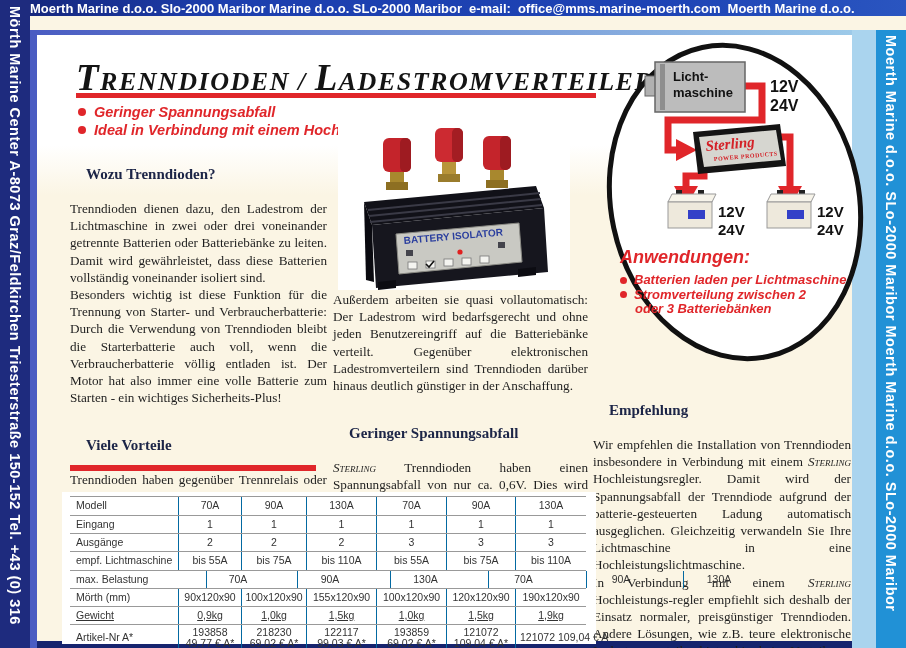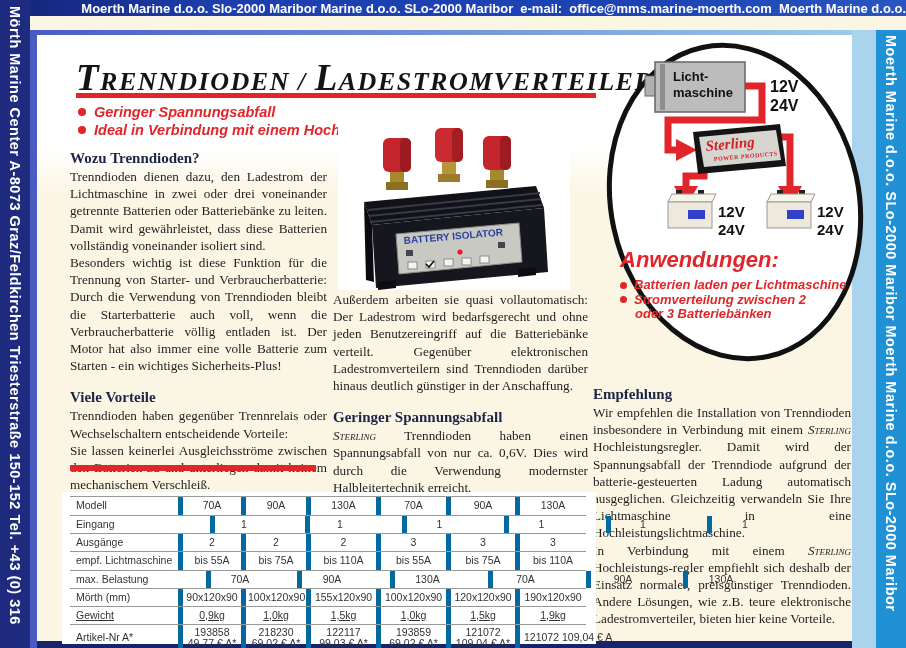--- a/index.html
+++ b/index.html
@@ -1,21 +1,21 @@
 <!DOCTYPE html>
 <html><head>
 <meta charset="utf-8">
 <style>
   html,body{margin:0;padding:0;background:#555;}
   #stage{position:relative;width:906px;height:648px;overflow:hidden;background:#fbf5e4;
          font-family:"Liberation Sans",sans-serif;}
   
   .banner{position:absolute;left:30px;top:0;width:876px;height:16px;
           background:linear-gradient(90deg,#15277e,#1d3fae 22%,#1d43b4 70%,#2a55c0);
-          color:#fff;display:flex;align-items:center;justify-content:flex-end;gap:7px;
+          color:#fff;display:flex;align-items:center;justify-content:flex-start;gap:7px;
           font-size:13px;font-weight:bold;white-space:nowrap;}
   .sidebar-left{position:absolute;left:0;top:0;width:30px;height:648px;background:#1e2b7e;
           color:#fff;font-weight:bold;font-size:14.5px;writing-mode:vertical-rl;
           padding-top:6px;letter-spacing:.5px;overflow:hidden;text-align:left;line-height:30px;}
   .sidebar-right{position:absolute;left:876px;top:30px;width:30px;height:618px;background:#2191d6;
           color:#fff;font-weight:bold;font-size:14.5px;writing-mode:vertical-rl;
           padding-top:5px;letter-spacing:.5px;overflow:hidden;line-height:30px;}
   .edge-top{position:absolute;left:30px;top:30px;width:846px;height:5px;
           background:linear-gradient(90deg,#4a5cc2,#9fcdea);}
   .edge-left{position:absolute;left:30px;top:30px;width:7px;height:618px;background:#4a5cc2;}
@@ -29,44 +29,44 @@
          font-size:26px;letter-spacing:1.5px;white-space:nowrap;}
   .title .lead{font-size:37px;}
   .title-underline{position:absolute;left:76px;top:93px;width:520px;height:5px;background:#e0262a;}
   .highlights{position:absolute;left:78px;top:103px;color:#e0262a;font-weight:bold;
          font-style:italic;font-size:14.5px;line-height:18px;}
   .highlights .hl{display:flex;align-items:center;gap:8px;}
   .dot{width:8px;height:8px;border-radius:50%;background:#e0262a;flex:0 0 auto;}
   
   .col{position:absolute;font-family:"Liberation Serif",serif;font-size:13.2px;
        line-height:17.2px;color:#1e1e1e;text-align:justify;}
-  .col h3{margin:0;font-size:15px;line-height:19px;color:#1c2547;font-weight:bold;
+  .col h3{margin:16px;font-size:15px;line-height:19px;color:#1c2547;font-weight:bold;
           font-family:"Liberation Serif",serif;text-align:left;}
   .col p{margin:0;}
   .col .gap{height:14px;}
   .brand{font-variant:small-caps;font-style:italic;}
   
   .red-bar{position:absolute;left:70px;top:465px;width:246px;height:6px;background:#e0262a;}
   .tech-title{position:absolute;left:70px;top:474px;color:#e0262a;font-weight:bold;
           font-style:italic;font-size:15.5px;}
   .table-backdrop{position:absolute;left:62px;top:492px;width:534px;height:152px;background:#fff;}
   .ttable{position:absolute;left:70px;top:496px;width:516px;border-top:1px solid #999;
           font-size:10.5px;color:#333;}
   .trow{display:grid;grid-template-columns:108px 63px 65px 70px 70px 69px 71px;
         border-bottom:1px solid #999;align-items:center;}
   .tcell{padding:0 2px;text-align:center;line-height:11.5px;overflow:visible;}
-  .tcell + .tcell{border-left:5px solid #0369a1;height:100%;display:flex;flex-direction:column;
+  .tcell + .tcell{border-left:1px solid #0369a1;height:100%;display:flex;flex-direction:column;
         justify-content:center;}
   .tlabel{text-align:left;padding-left:6px;}
   .nowrap{white-space:nowrap;align-items:flex-start;text-align:left;padding-left:4px;}
   
   .diagram-svg{position:absolute;left:580px;top:40px;}
   .apps{position:absolute;left:620px;top:247px;width:240px;color:#e0262a;font-style:italic;
         font-weight:bold;}
-  .apps .apps-title{font-size:22px;margin-bottom:5px;}
+  .apps .apps-title{font-size:18px;margin-bottom:5px;}
   .apps .app{display:flex;align-items:center;gap:7px;font-size:13px;line-height:14.5px;}
   .apps .app.cont{padding-left:15px;}
   .apps .dot{width:7px;height:7px;}
   .photo-backdrop{position:absolute;left:338px;top:122px;width:232px;height:168px;background:#fff;}
   .photo-svg{position:absolute;left:338px;top:122px;}
 </style>
 </head>
 <body>
 
 <div id="stage">
@@ -243,21 +243,21 @@
   <div class="ttable">
       <div class="trow" style="height: 18px;">
         <div class="tcell tlabel">Modell</div>
         <div class="tcell">70A</div>
         <div class="tcell">90A</div>
         <div class="tcell">130A</div>
         <div class="tcell">70A</div>
         <div class="tcell">90A</div>
         <div class="tcell">130A</div>
       </div>
-      <div class="trow" style="height: 17px; gap: 32px;">
+      <div class="trow" style="height: 17px;">
         <div class="tcell tlabel">Eingang</div>
         <div class="tcell">1</div>
         <div class="tcell">1</div>
         <div class="tcell">1</div>
         <div class="tcell">1</div>
         <div class="tcell">1</div>
         <div class="tcell">1</div>
       </div>
       <div class="trow" style="height: 17px;">
         <div class="tcell tlabel">Ausgänge</div>

